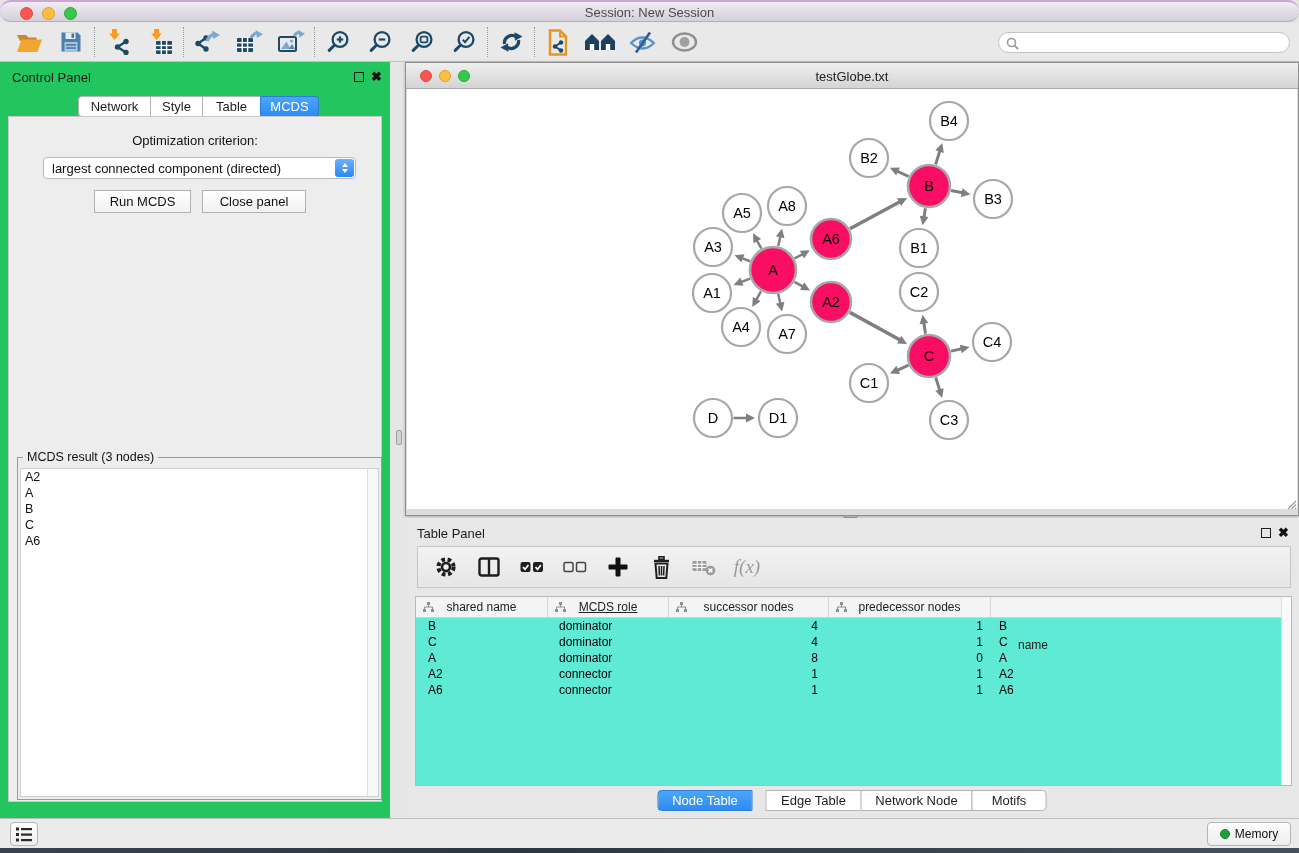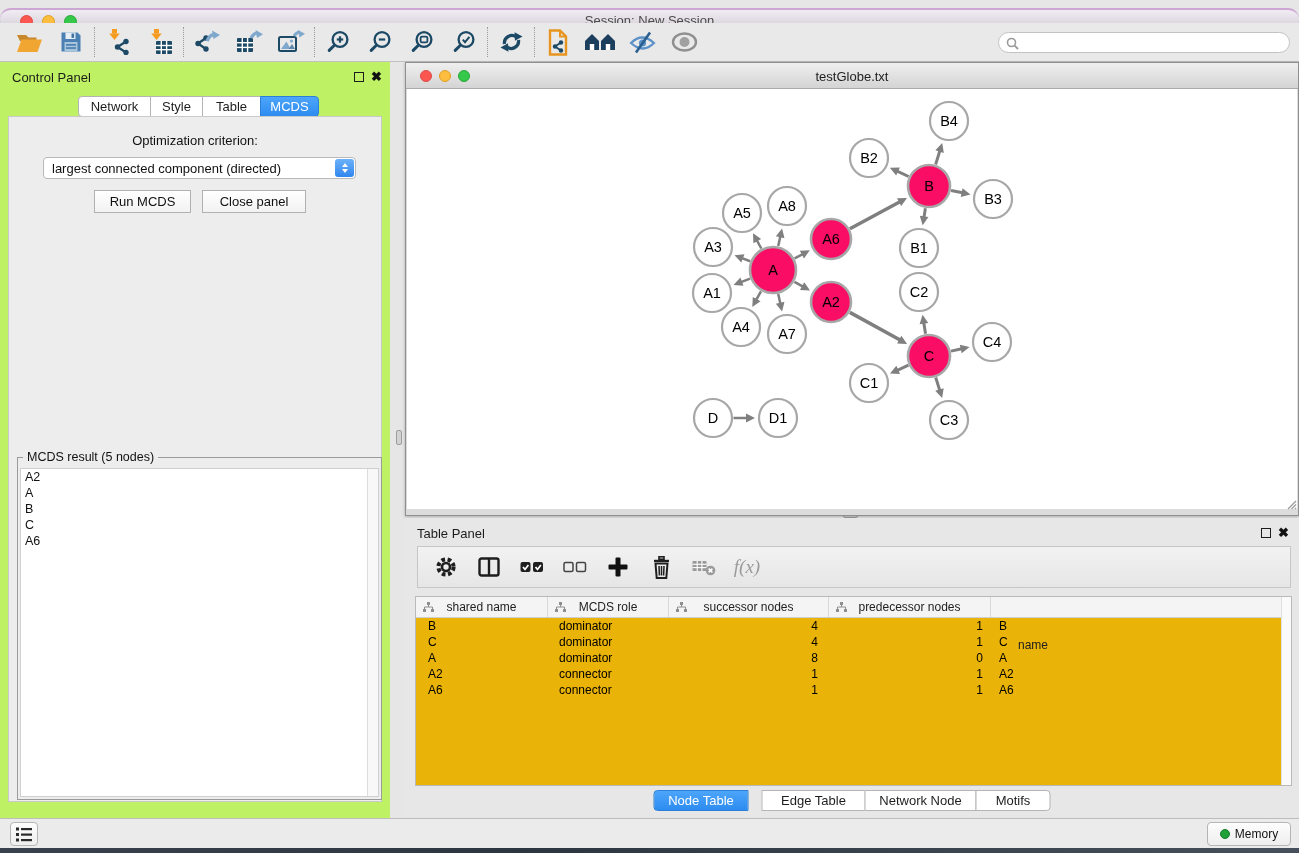--- a/index.html
+++ b/index.html
@@ -1,42 +1,42 @@
 <!DOCTYPE html>
 <html><head>
 <meta charset="utf-8">
 <style>
   * { margin:0; padding:0; box-sizing:border-box; }
   html,body { width:1299px; height:853px; }
   body { font-family:"Liberation Sans", sans-serif; background:#e8e8e8; overflow:hidden; }
   .app { position:relative; width:1299px; height:853px; background:#e6e6e6; }
 
   
-  .titlebar { position:absolute; top:8px; left:0; right:0; height:22px;
+  .titlebar { position:absolute; top:0; left:0; right:0; height:22px;
     background:linear-gradient(#f1ecf3,#d5d0d8); border-top:2px solid #cda7d4; border-bottom:1px solid #b5b1b8;border-radius:11px; }
   .traffic { position:absolute; top:5px; left:20px; display:flex; gap:9px; }
   .tl { width:13px; height:13px; border-radius:50%; }
   .tl.red { background:#fc5650; border:1px solid #dd4a45; }
   .tl.yellow { background:#fdbe40; border:1px solid #dfa023; }
   .tl.green { background:#35c84a; border:1px solid #27a839; }
   .win-title { position:absolute; top:3px; left:0; right:0; text-align:center; font-size:13px; color:#4a4a4a; }
 
   
   .toolbar { position:absolute; top:23px; left:0; right:0; height:39px; background:#e9e9e9;
     border-bottom:1px solid #c0c0c0; display:flex; align-items:center; padding-left:12px; }
   .tb-btn { width:34px; height:34px; display:flex; align-items:center; justify-content:center; flex:0 0 auto; border-radius:4px; }
   .tb-sep { width:1px; height:30px; border-left:1px dotted #9a9a9a; margin:0 6px; flex:0 0 auto; }
   .tb-gap { width:8px; flex:0 0 auto; }
   .search-wrap { margin-left:auto; margin-right:9px; position:relative; }
   .search-input { width:292px; height:21px; border:1px solid #c3c3c3; border-radius:11px; background:#fff;
     padding:0 8px 0 24px; font-size:12px; color:#333; outline:none; }
   .search-glass { position:absolute; left:8px; top:4px; }
 
   
-  .control-panel { position:absolute; left:0; top:62px; width:390px; height:756px; background:#bef264; }
+  .control-panel { position:absolute; left:0; top:62px; width:390px; height:756px; background:#22c55e; }
   .cp-title { position:absolute; top:8px; left:12px; font-size:13px; color:#1c1c1c; }
   .panel-ctrls { position:absolute; top:10px; display:flex; gap:7px; align-items:center; }
   .cp-ctrls { right:8px; }
   .float-glyph { width:10px; height:10px; border:1.6px solid #1d1d1d; display:inline-block; }
   .close-glyph { font-size:13px; font-weight:bold; color:#111; line-height:10px; }
   .tabrow { position:absolute; display:flex; }
   .cp-tabs { top:34px; left:78px; }
   .tab { height:21px; background:#fff; border:1px solid #b4b4b4; margin-left:-1px; font-size:13px; color:#1d1d1d;
     display:flex; align-items:center; justify-content:center; }
   .tab:first-child { border-radius:4px 0 0 4px; margin-left:0; }
@@ -76,21 +76,21 @@
   .resize-grip { position:absolute; right:1px; bottom:1px; }
 
   
   .table-panel { position:absolute; left:405px; top:518px; width:894px; height:297px; background:#e7e7e7; }
   .tp-title { position:absolute; top:8px; left:12px; font-size:13px; color:#1c1c1c; }
   .tp-ctrls { right:10px; }
   .tp-toolbar { position:absolute; left:12px; top:28px; right:8px; height:42px; background:linear-gradient(#f2f2f2,#e6e6e6);
     border:1px solid #c6c6c6; display:flex; align-items:center; gap:15px; padding-left:14px; }
   .tp-icon { width:28px; height:28px; display:flex; align-items:center; justify-content:center; }
   .fx-label { font-family:"Liberation Serif", serif; font-style:italic; font-size:19px; color:#9a9a9a; }
-  .data-table { position:absolute; left:10px; top:78px; right:7px; height:190px; background:#eab308; border:1px solid #b9b9b9; }
+  .data-table { position:absolute; left:10px; top:78px; right:7px; height:190px; background:#5eead4; border:1px solid #b9b9b9; }
   .dt-header { display:flex; height:21px; background:#f4f4f4; border-bottom:1px solid #cfcfcf; }
   .dt-hcell { position:relative; border-right:1px solid #d8d8d8; font-size:12px; color:#222;
     display:flex; align-items:center; justify-content:center; }
   .dt-hcell .hicon { position:absolute; left:7px; top:5px; }
   .dt-hcell.filler { flex:1; border-right:none; }
   .dt-row { display:flex; height:16px; line-height:16px; font-size:12px; color:#000; }
   .dt-cell { overflow:hidden; white-space:nowrap; }
   .dt-scroll { position:absolute; right:0; top:0; bottom:0; width:10px; background:#fafafa; border-left:1px solid #e0e0e0; }
   .tp-tabs { top:272px; left:50%; transform:translateX(-50%); }
   .tp-tabs .tab { font-size:13px; }
@@ -321,21 +321,21 @@
       <div class="select-box">
         <span>largest connected component (directed)</span>
         <span class="select-stepper">
             <span class="chev-up"></span>
             <span class="chev-dn"></span>
           </span>
       </div>
       <div class="btn btn-run">Run MCDS</div>
       <div class="btn btn-close">Close panel</div>
       <div class="groupbox">
-        <div class="groupbox-label">MCDS result (5 nodes)</div>
+        <div class="groupbox-label">MCDS result (3 nodes)</div>
         <div class="mcds-list" id="mcds-list">
           <div class="mcds-item">A2</div>
             <div class="mcds-item">A</div>
             <div class="mcds-item">B</div>
             <div class="mcds-item">C</div>
             <div class="mcds-item">A6</div>
             <div class="scroll-track"></div>
         </div>
       </div>
     </div>
@@ -607,21 +607,21 @@
                 </g>
                 <g stroke="#8e8e8e" stroke-width="1">
                   <line x1="5.5" y1="3" x2="5.5" y2="5"></line>
                   <line x1="1.5" y1="5" x2="9.5" y2="5"></line>
                   <line x1="1.5" y1="5" x2="1.5" y2="7"></line>
                   <line x1="9.5" y1="5" x2="9.5" y2="7"></line>
                 </g>
               </svg></span>
             <span>shared name</span>
           </div>
-          <div class="dt-hcell" style="width: 121px;">
+          <div class="dt-hcell" style="width: 121px; text-decoration: underline;">
             <span class="hicon"><svg width="11" height="11" viewBox="0 0 11 11">
                 <g fill="#8e8e8e">
                   <rect x="4" y="0" width="3" height="3"></rect>
                   <rect x="0" y="7" width="3" height="3"></rect>
                   <rect x="8" y="7" width="3" height="3"></rect>
                 </g>
                 <g stroke="#8e8e8e" stroke-width="1">
                   <line x1="5.5" y1="3" x2="5.5" y2="5"></line>
                   <line x1="1.5" y1="5" x2="9.5" y2="5"></line>
                   <line x1="1.5" y1="5" x2="1.5" y2="7"></line>
@@ -701,21 +701,21 @@
             <div class="dt-cell" style="width: 121px; text-align: left; padding-left: 11px;">connector</div>
             <div class="dt-cell" style="width: 160px; text-align: right; padding-right: 11px;">1</div>
             <div class="dt-cell" style="width: 162px; text-align: right; padding-right: 8px;">1</div>
             <div class="dt-cell" style="width: 85px; text-align: left; padding-left: 8px;">A6</div>
           </div>
         </div>
       <div class="dt-scroll"></div>
     </div>
     <div class="tabrow tp-tabs" id="tp-tabs">
         <div class="tab active" style="width: 95px;">Node Table</div>
-        <div class="tab" style="width: 104px; margin-left: 13px;">Edge Table</div>
+        <div class="tab" style="width: 96px; margin-left: 13px;">Edge Table</div>
         <div class="tab" style="width: 112px;">Network Node</div>
         <div class="tab" style="width: 75px;">Motifs</div>
       </div>
   </div>
 
   <div class="statusbar">
     <div class="sb-btn sb-list">
       <svg width="18" height="17" viewBox="0 0 18 17">
           <g fill="#2a2a2a">
             <rect x="1" y="1.5" width="3" height="3"></rect>

